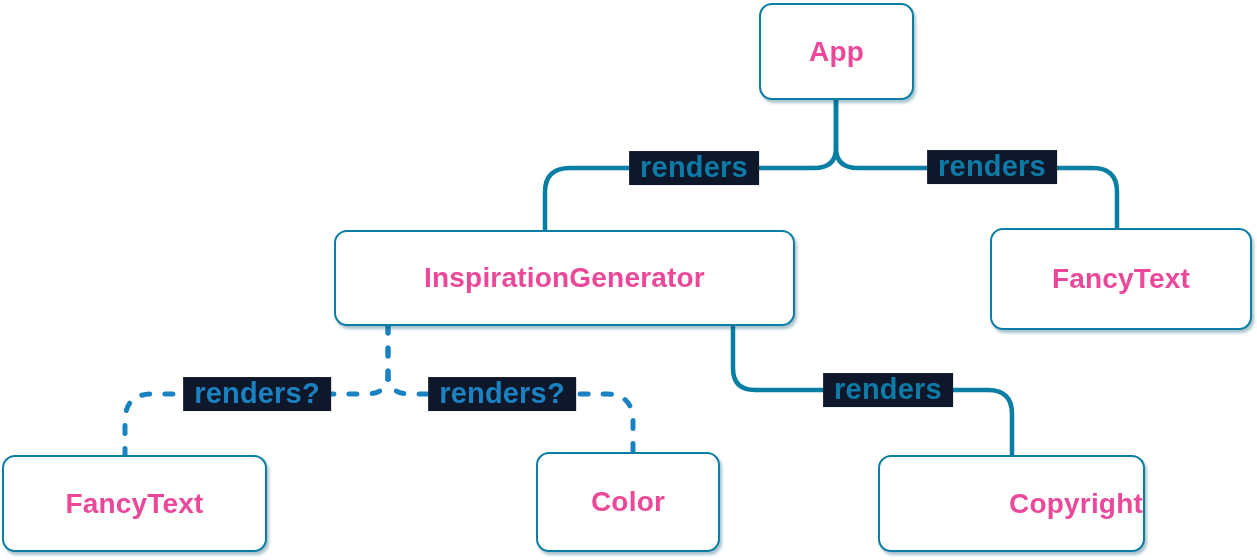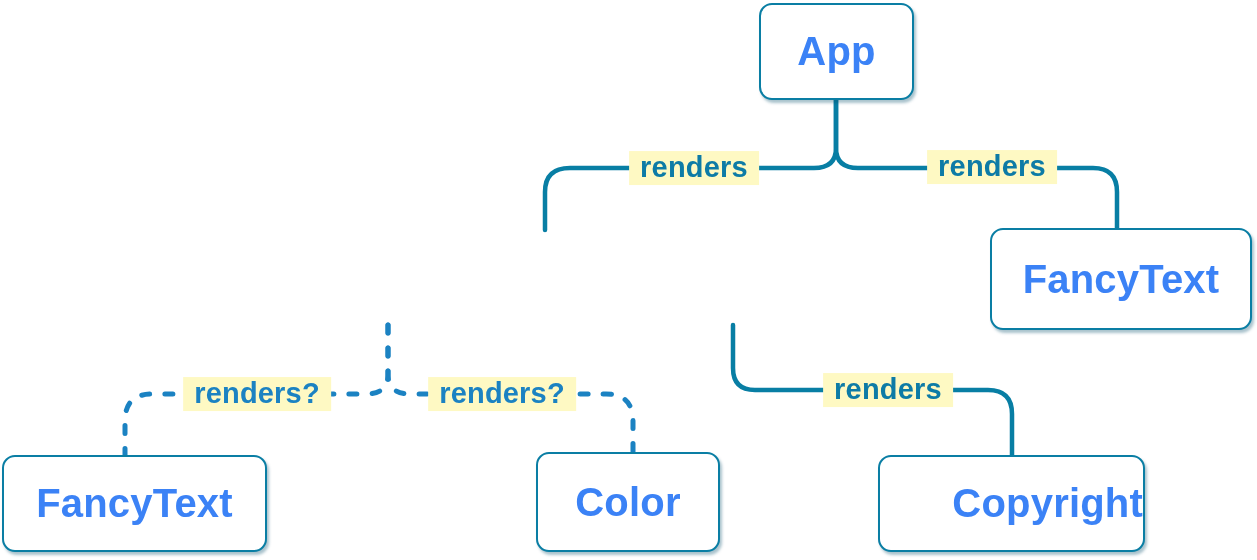--- a/index.html
+++ b/index.html
@@ -33,21 +33,21 @@
     fill: none;
     stroke: #1b82c2;
     stroke-width: 5;
     stroke-linecap: round;
     stroke-linejoin: round;
     stroke-dasharray: 8 15;
   }
   .edge-label {
     position: absolute;
     transform: translate(-50%, -50%);
-    background: #fef9c3;
+    background: #0f172a;
     padding: 1px 11px;
     font-size: 29px;
     font-weight: 700;
     letter-spacing: 0.2px;
     white-space: nowrap;
     line-height: 1.1;
   }
   .edge-label.solid { color: #0d7ba6; }
   .edge-label.dashed { color: #1b82c2; }
   .node {
@@ -55,22 +55,22 @@
     box-sizing: border-box;
     background: #ffffff;
     border: 2.5px solid #0a7ea4;
     border-radius: 13px;
     box-shadow: 2px 3px 3px rgba(8, 80, 110, 0.35);
     display: flex;
     align-items: center;
     justify-content: center;
   }
   .node .node-label {
-    color: #3b82f6;
-    font-size: 40px;
+    color: #ec4899;
+    font-size: 28px;
     font-weight: 600;
     letter-spacing: 0.2px;
     white-space: nowrap;
   }
   .node-app                   { left: 759px; top: 3px;   width: 155px; height: 97px;  }
   .node-inspiration-generator { left: 334px; top: 230px; width: 461px; height: 96px;  }
   .node-fancy-text-top        { left: 990px; top: 228px; width: 262px; height: 102px; }
   .node-fancy-text-bottom     { left: 2px;   top: 455px; width: 265px; height: 97px;  }
   .node-color                 { left: 536px; top: 452px; width: 184px; height: 100px; }
   .node-copyright             { left: 878px; top: 455px; width: 267px; height: 97px; justify-content: flex-end;  }
@@ -100,20 +100,23 @@
   <span class="edge-label dashed label-renders-q-left">renders?</span>
 
   <span class="edge-label dashed label-renders-q-right">renders?</span>
 
   <span class="edge-label solid label-renders-bottom">renders</span>
 
   <div class="node node-app">
     <span class="node-label">App</span>
   </div>
 
+  <div class="node node-inspiration-generator">
+    <span class="node-label">InspirationGenerator</span>
+  </div>
 
   <div class="node node-fancy-text-top">
     <span class="node-label">FancyText</span>
   </div>
 
   <div class="node node-fancy-text-bottom">
     <span class="node-label">FancyText</span>
   </div>
 
   <div class="node node-color">

